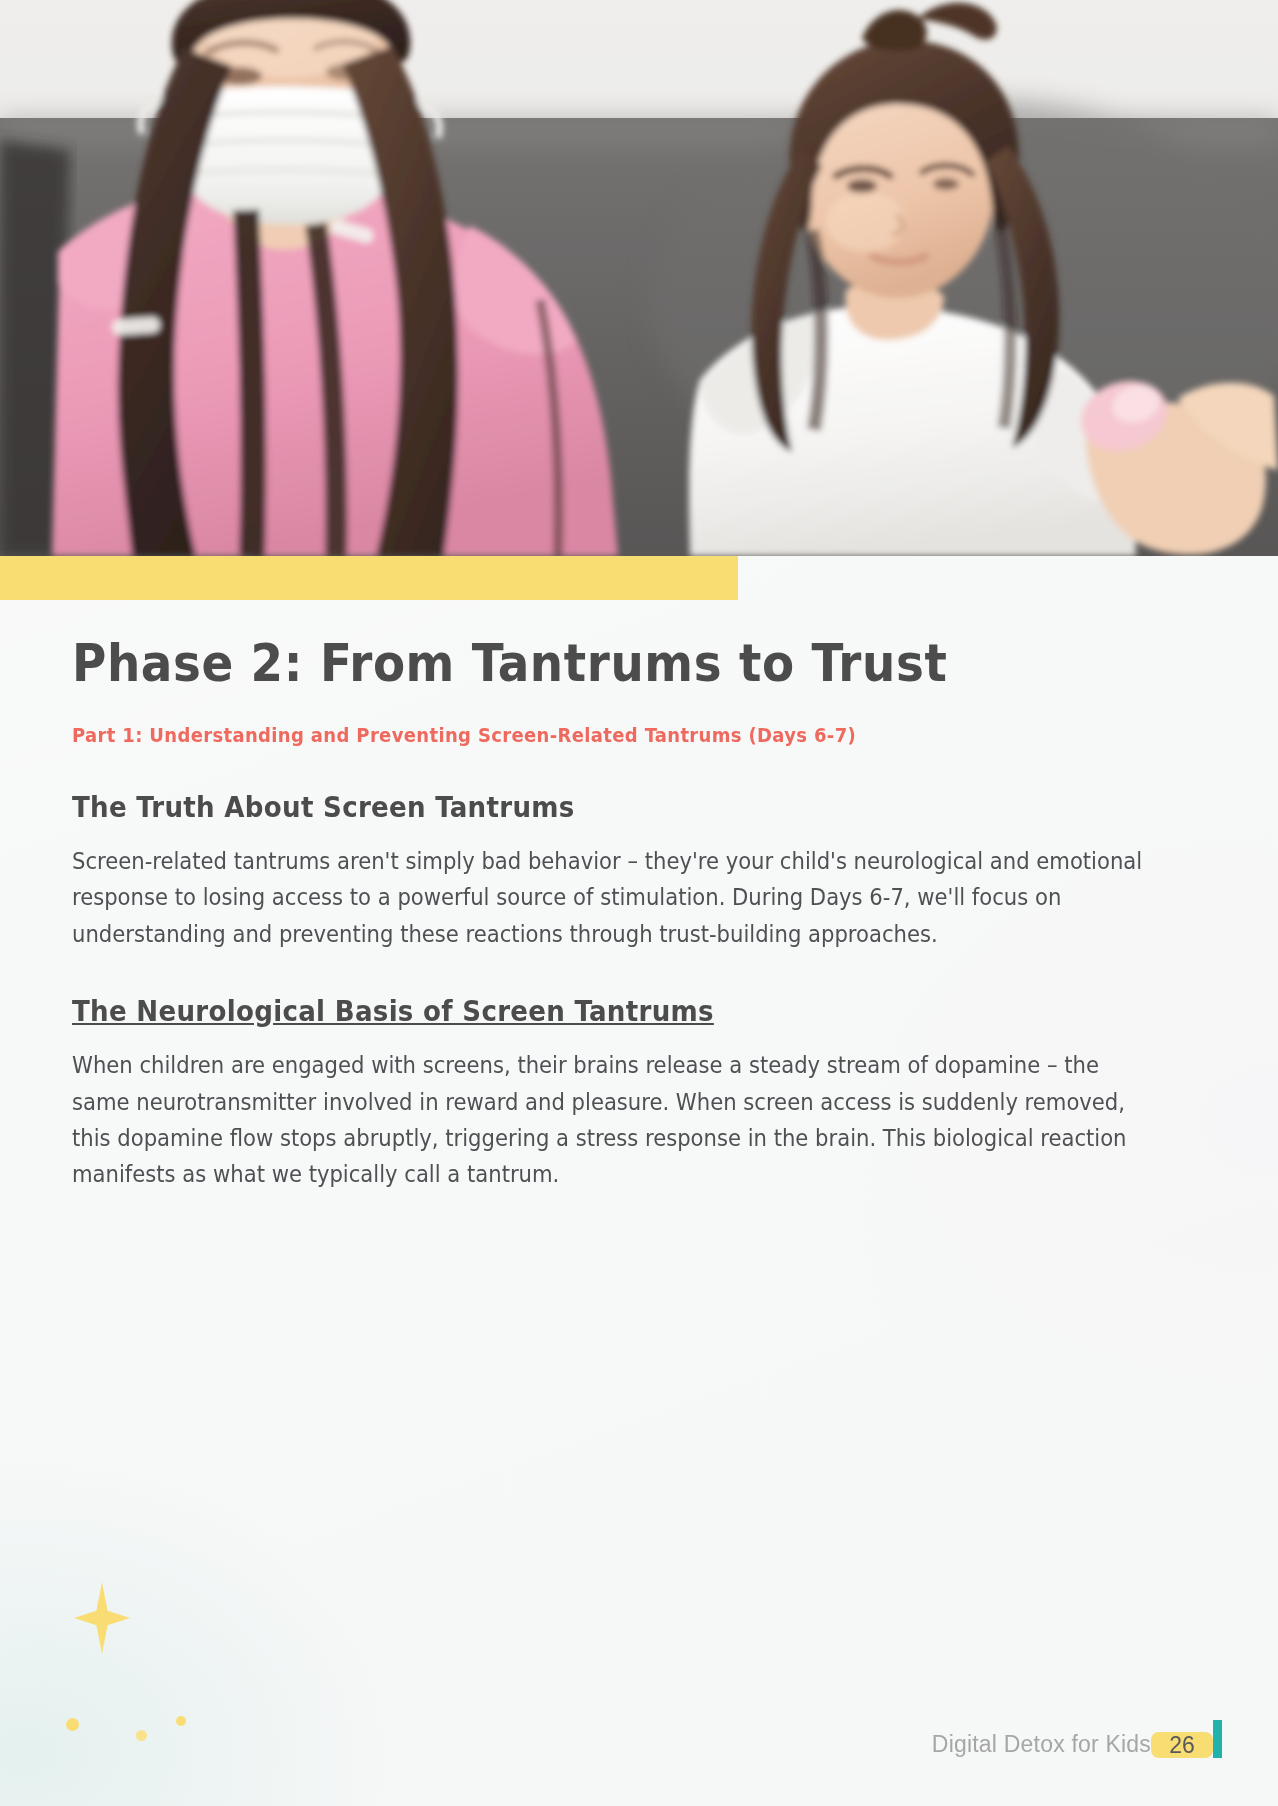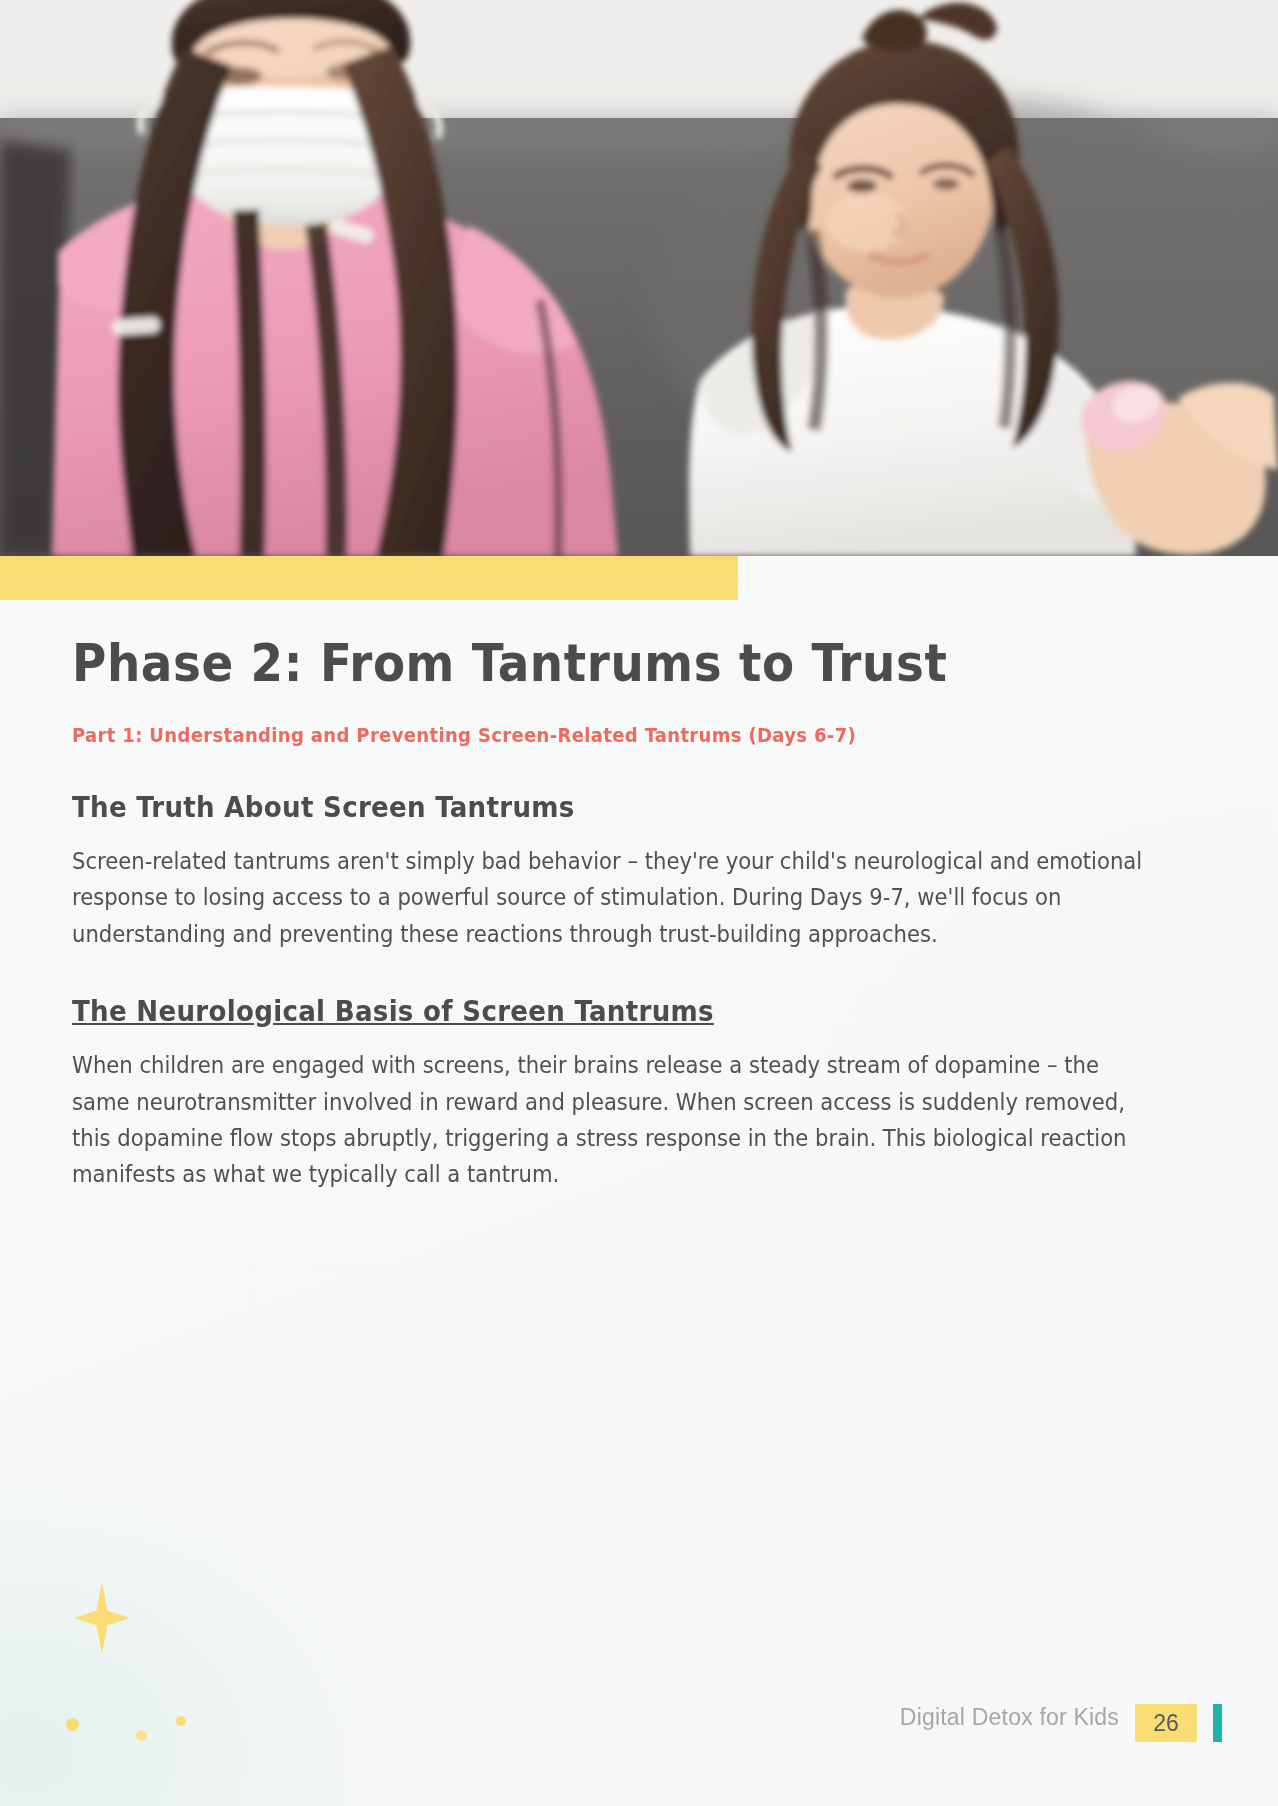--- a/index.html
+++ b/index.html
@@ -119,42 +119,42 @@
   }
   .dot { border-radius: 50%; }
   .dot-a { left: 30px;  top: 150px; width: 13px; height: 13px; background: #f8dd72; }
   .dot-b { left: 100px; top: 162px; width: 11px; height: 11px; background: #fae28a; }
   .dot-c { left: 140px; top: 148px; width: 10px; height: 10px; background: #f9dd74; }
 
   
   .footer {
     position: absolute;
     right: 56px;
-    bottom: 64px;
+    bottom: 48px;
     display: flex;
-    align-items: flex-start;
-    gap: 16px;
+    align-items: flex-end;
   }
   .footer-label {
     font-family: "Liberation Sans", sans-serif;
     font-size: 23px;
     color: #a6a6a6;
     letter-spacing: 0.2px;
   }
   .page-badge {
     width: 62px;
-    height: 38px;
+    height: 26px;
     background: #f8dd72;
     display: flex;
     align-items: center;
     justify-content: center;
     font-family: "Liberation Sans", sans-serif;
     font-size: 23px;
     font-weight: 400;
     color: #58595b;
+    border-radius: 8px;
   }
   .footer-tick {
     width: 9px;
     height: 38px;
     background: #21b2ab;
   }
 </style>
 </head>
 <body>
 
@@ -328,21 +328,21 @@
   <div class="accent-bar"></div>
 
   <div class="content">
 
     <h1 class="doc-title">Phase 2: From Tantrums to Trust</h1>
 
     <h2 class="doc-subtitle">Part 1: Understanding and Preventing Screen-Related Tantrums (Days 6-7)</h2>
 
     <div class="section">
       <h3 class="section-heading">The Truth About Screen Tantrums</h3>
-      <p class="body-text">Screen-related tantrums aren't simply bad behavior – they're your child's neurological and emotional response to losing access to a powerful source of stimulation. During Days 9-7, we'll focus on understanding and preventing these reactions through trust-building approaches.</p>
+      <p class="body-text">Screen-related tantrums aren't simply bad behavior – they're your child's neurological and emotional response to losing access to a powerful source of stimulation. During Days 6-7, we'll focus on understanding and preventing these reactions through trust-building approaches.</p>
     </div>
 
     <div class="section">
       <h3 class="section-heading second">The Neurological Basis of Screen Tantrums</h3>
       <p class="body-text">When children are engaged with screens, their brains release a steady stream of dopamine – the same neurotransmitter involved in reward and pleasure. When screen access is suddenly removed, this dopamine flow stops abruptly, triggering a stress response in the brain. This biological reaction manifests as what we typically call a tantrum.</p>
     </div>
 
   </div>
 
   <div class="sparkle-group">

